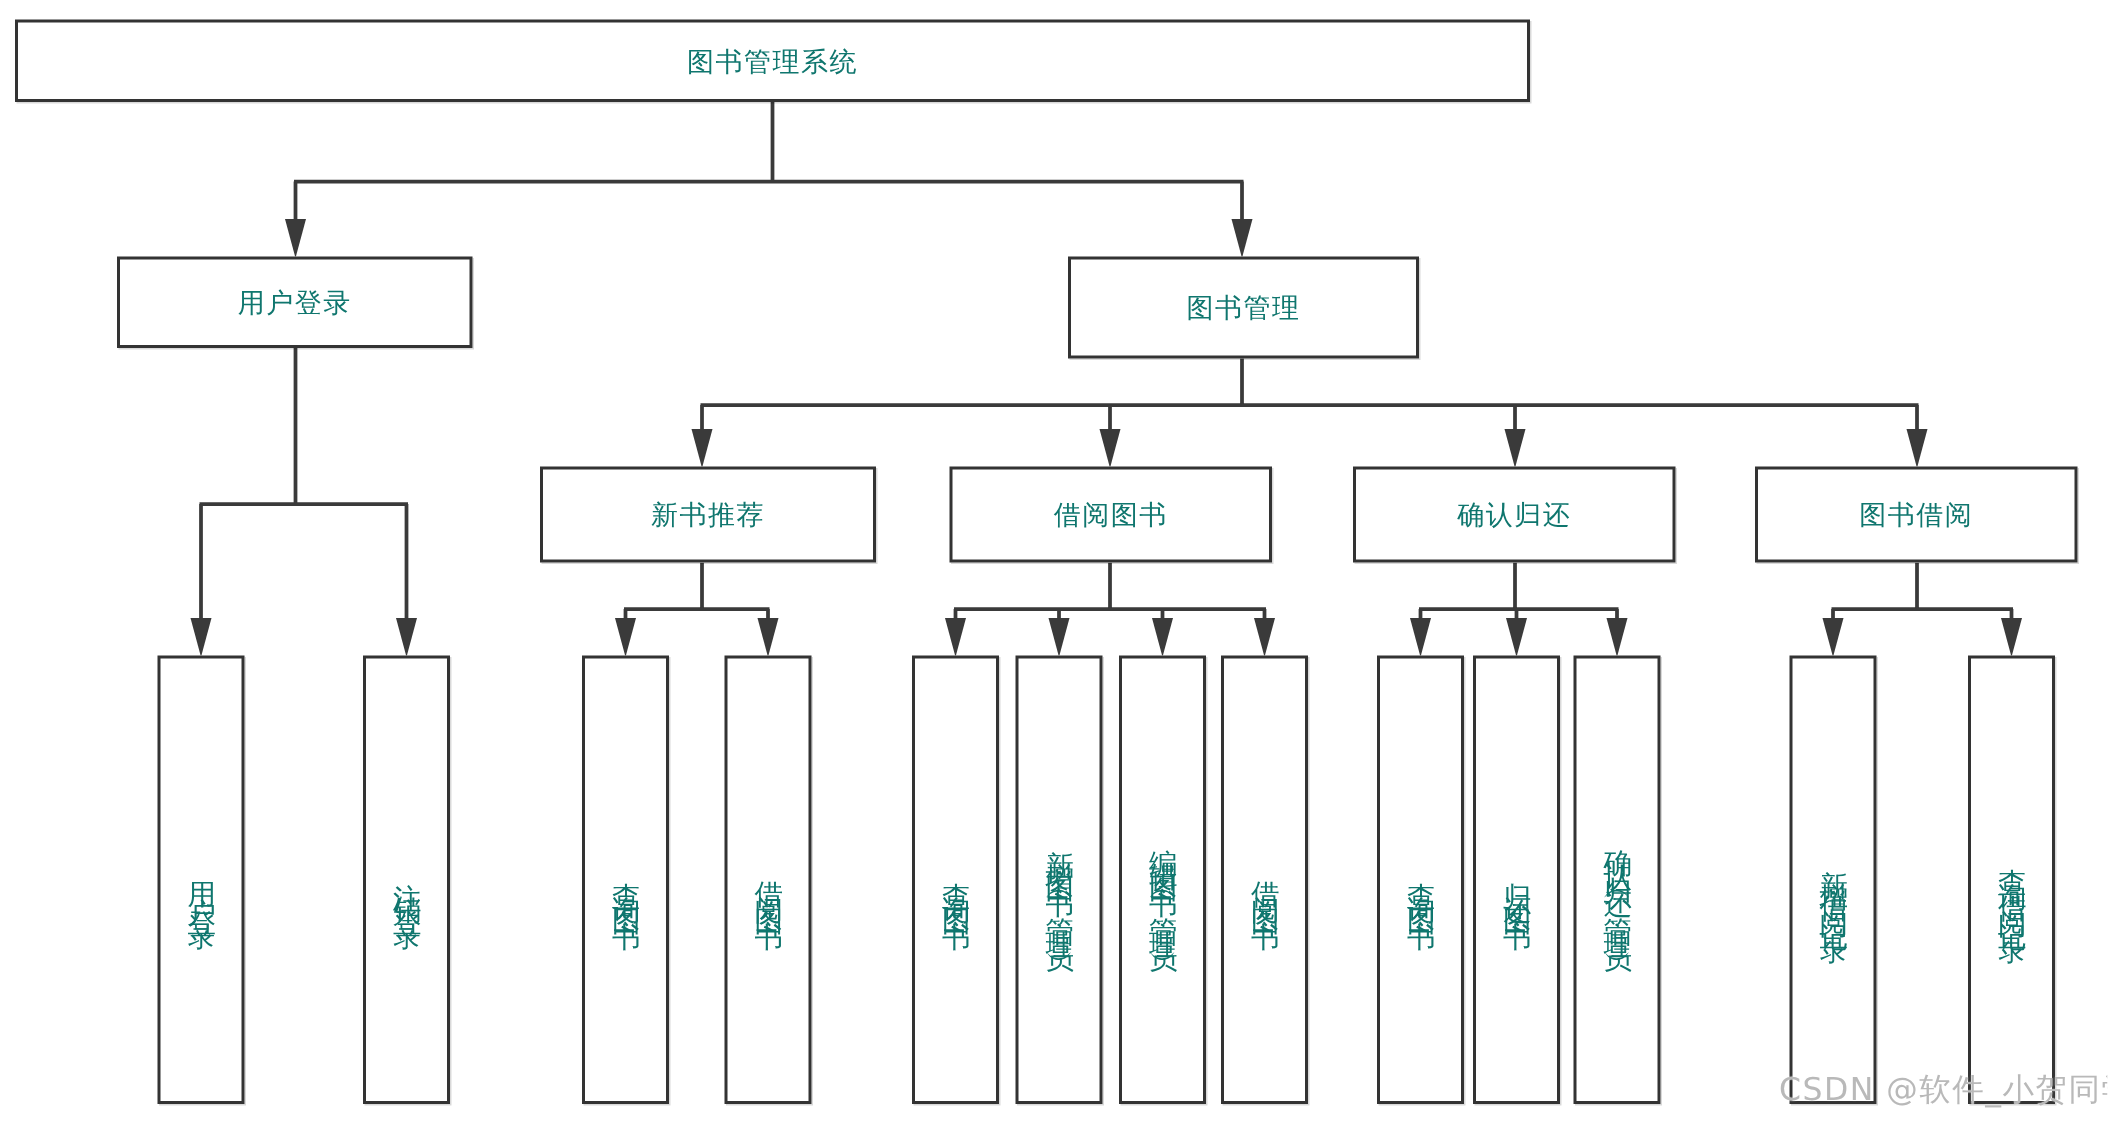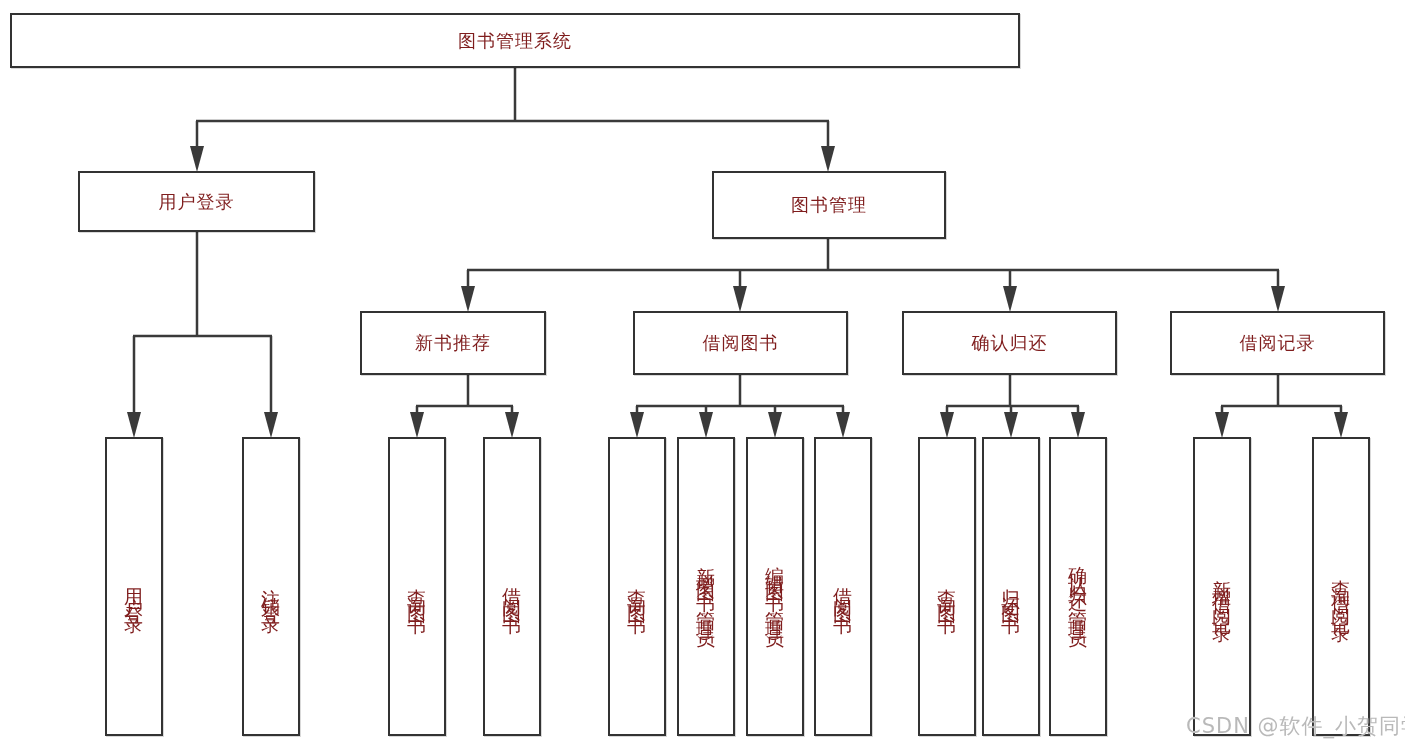--- a/index.html
+++ b/index.html
@@ -17,21 +17,21 @@
     box-sizing: border-box;
     background: #ffffff;
     border: 2.5px solid #333333;
     display: flex;
     align-items: center;
     justify-content: center;
     z-index: 2;
     box-shadow: 1px 1px 0 rgba(0,0,0,0.15);
   }
   .node .lbl {
-    color: #7f1d1d;
+    color: #0f766e;
     font-size: 18px;
     letter-spacing: 1px;
     white-space: nowrap;
   }
   .node.v .lbl {
     writing-mode: vertical-rl;
     font-size: 19px;
     letter-spacing: 9px;
     line-height: 1;
     padding-top: 9px; 
@@ -112,31 +112,31 @@
     <span class="lbl">图书管理系统</span>
   </div>
 
   <div class="node" style="left:78px;top:171px;width:237px;height:61px">
     <span class="lbl">用户登录</span>
   </div>
   <div class="node" style="left:712px;top:171px;width:234px;height:68px">
     <span class="lbl">图书管理</span>
   </div>
 
-  <div class="node" style="left:360px;top:311px;width:186px;height:64px">
+  <div class="node" style="left:360px;top:311px;width:224px;height:64px">
     <span class="lbl">新书推荐</span>
   </div>
   <div class="node" style="left:633px;top:311px;width:215px;height:64px">
     <span class="lbl">借阅图书</span>
   </div>
   <div class="node" style="left:902px;top:311px;width:215px;height:64px">
     <span class="lbl">确认归还</span>
   </div>
   <div class="node" style="left:1170px;top:311px;width:215px;height:64px">
-    <span class="lbl">借阅记录</span>
+    <span class="lbl">图书借阅</span>
   </div>
 
   <div class="node v" style="left:105px;top:437px;width:58px;height:299px">
     <span class="lbl">用户登录</span>
   </div>
   <div class="node v" style="left:242px;top:437px;width:58px;height:299px">
     <span class="lbl">注销登录</span>
   </div>
 
   <div class="node v" style="left:388px;top:437px;width:58px;height:299px">

